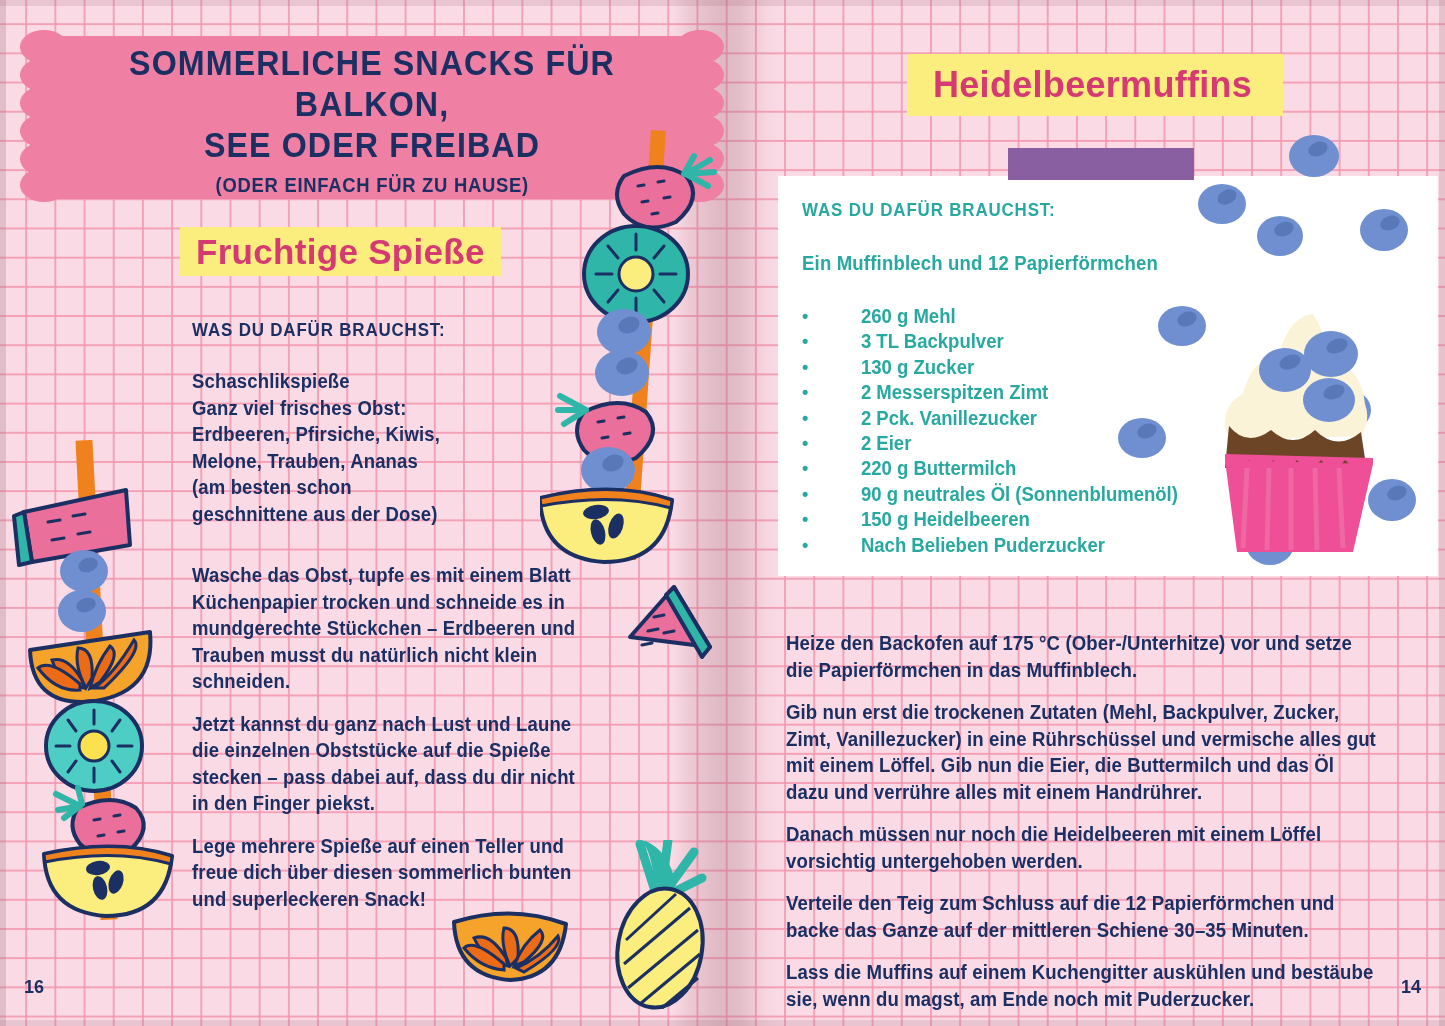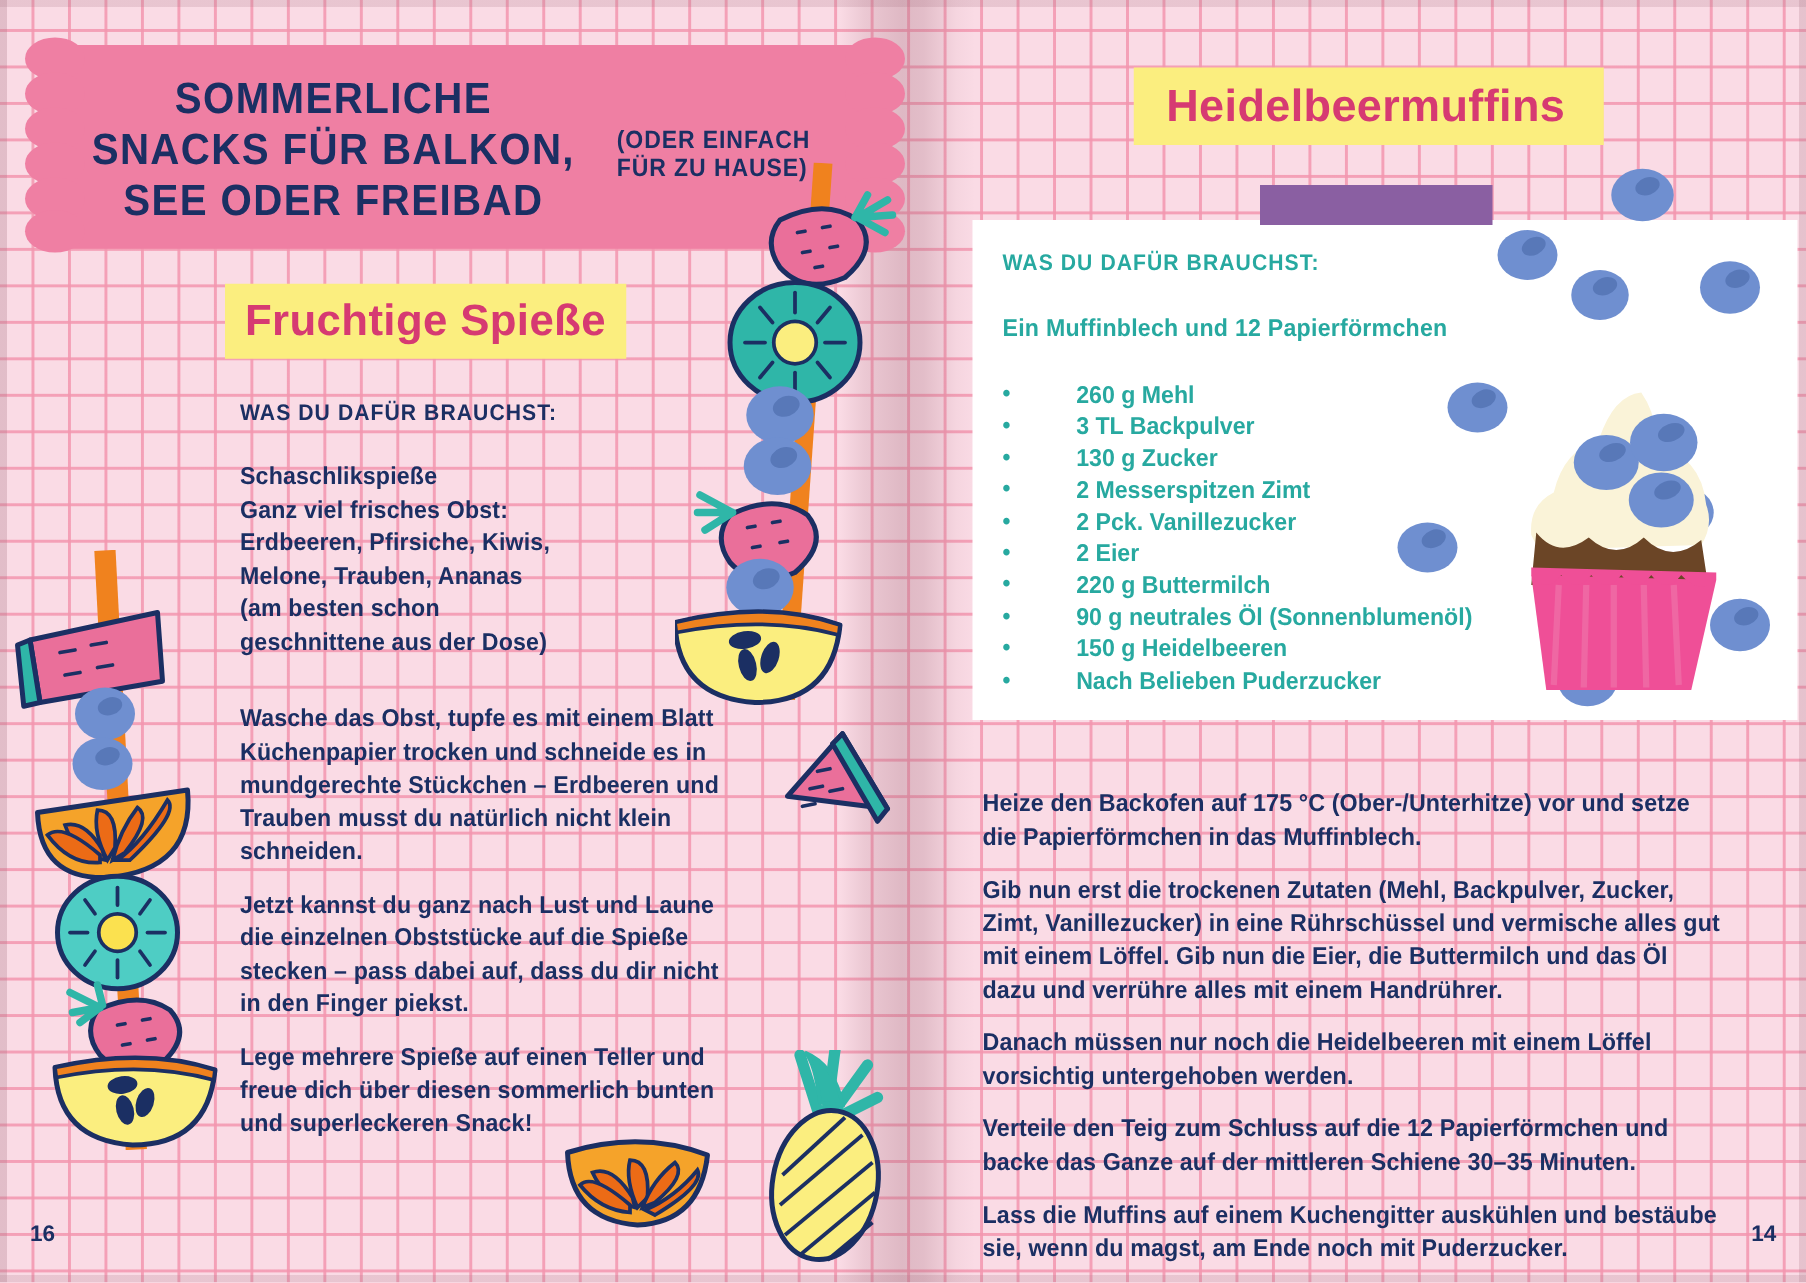--- a/index.html
+++ b/index.html
@@ -51,21 +51,21 @@
   .banner .lobes{position:absolute;top:0;bottom:0;width:30px;}
   .banner .lobes.l{left:-22px;}
   .banner .lobes.r{right:-22px;}
   .banner .lobe{
     position:absolute;width:48px;height:34px;background:#ef7fa3;border-radius:50%;
   }
   .banner .lobes.l .lobe{left:-6px;}
   .banner .lobes.r .lobe{right:-6px;}
   .banner-inner{
     position:relative;z-index:3;height:100%;
-    display:flex;align-items:center;
+    display:flex;flex-direction:column;align-items:center;justify-content:center;
     padding-top:4px;box-sizing:border-box;
   }
   .banner h1{
     margin:0;color:#1b2f63;
     font-family:"Liberation Sans", sans-serif;
     font-weight:bold;font-size:35px;letter-spacing:1.2px;line-height:1.18;
     text-align:center;text-transform:uppercase;
     transform:scaleX(.92);
   }
   .banner .sub{
@@ -76,21 +76,21 @@
   }
 
   
   .chip{
     position:absolute;background:#fbee7f;display:flex;align-items:center;
   }
   .chip span{
     color:#d63a72;font-family:Liberation Sans, sans-serif;
     font-weight:bold;font-size:35px;letter-spacing:.3px;
   }
-  #chip-left{left:180px;top:227px;width:305px;height:60px;padding-left:16px;}
+  #chip-left{left:180px;top:227px;width:305px;height:49px;padding-left:16px;}
   #chip-right{left:907px;top:54px;width:350px;height:62px;padding-left:26px;}
   #chip-right span{font-size:36px;}
 
   
   .need-head{
     position:absolute;color:#1b2f63;
     font-family:"Liberation Sans", sans-serif;font-weight:bold;
     font-size:18px;letter-spacing:.9px;text-transform:uppercase;
     transform:scaleX(.94);transform-origin:left center;
   }

